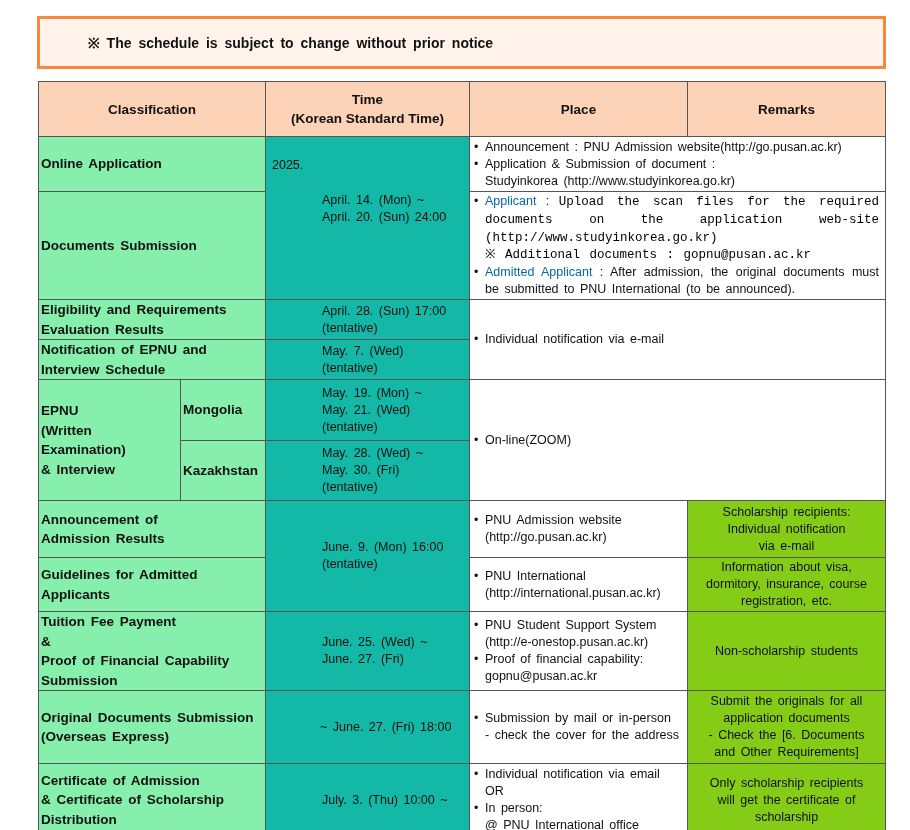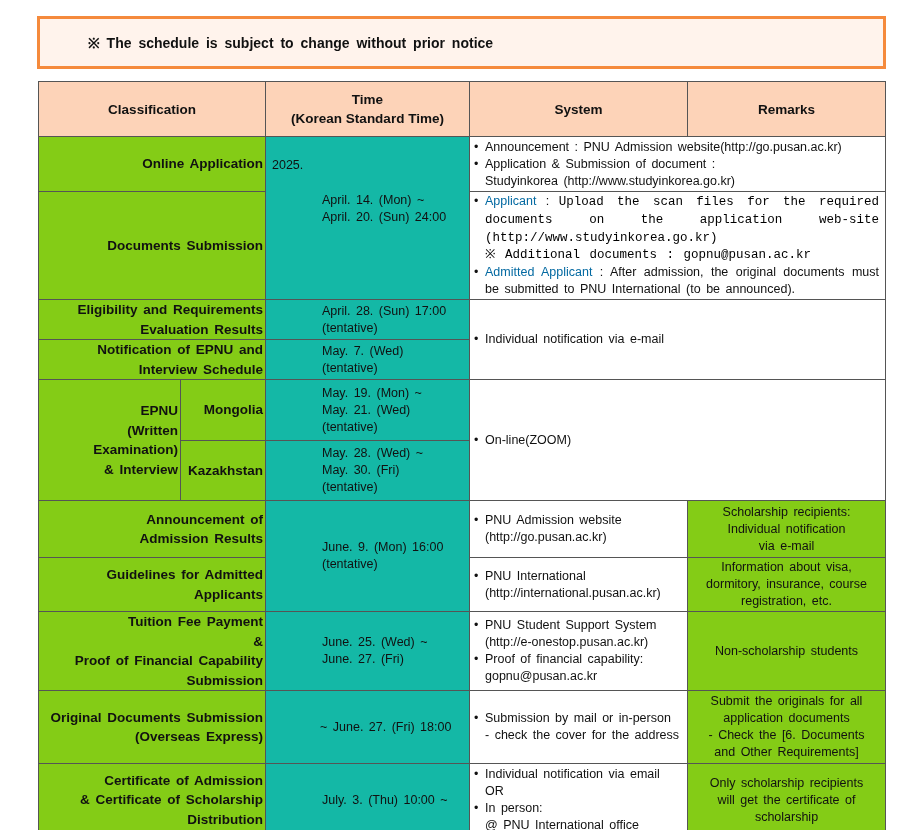--- a/index.html
+++ b/index.html
@@ -20,21 +20,21 @@
       font-size: 12.5px; line-height: 17px;
     }
     table.sched td, table.sched th {
       border: 1.3px solid #555; vertical-align: middle;
     }
     th.hd {
       background: #fdd3b8; font-weight: bold; font-size: 13.5px; text-align: center;
       height: 55px; line-height: 19px;
     }
     td.cls {
-      background: #84cc16; font-weight: bold; text-align: right; font-size: 13.5px;
+      background: #86efac; font-weight: bold; text-align: left; font-size: 13.5px;
       line-height: 19.5px; padding: 0 2px; word-spacing: 2px;
     }
     td.time { background: #14b8a6; padding: 0 6px; font-size: 12.5px; word-spacing: 2px; }
     td.time .inner { padding-left: 50px; }
     td.place { background: #fff; padding: 1px 6px 1px 4px; font-size: 12.5px; word-spacing: 2px; }
     td.rem { background: #84cc16; text-align: center; padding: 0 4px; font-size: 12.5px; word-spacing: 2px; line-height: 17px; }
 
     .bl { display: flex; }
     .bl .dot { width: 11px; flex: none; text-align: left; }
     .bl .txt { flex: 1; }
@@ -56,21 +56,21 @@
     <col style="width:218px">
     <col style="width:198px">
   </colgroup>
   <tbody>
       <tr>
     <th class="hd" colspan="2">Classification</th>
     <th class="hd">
       <div>Time</div>
       <div>(Korean Standard Time)</div>
     </th>
-    <th class="hd">System</th>
+    <th class="hd">Place</th>
     <th class="hd">Remarks</th>
   </tr>
 
   <tr style="height:55px">
     <td class="cls" colspan="2">Online Application</td>
     <td class="time" rowspan="2" style="vertical-align:top; padding-top:20px;">
       <div style="margin-bottom:18px;">2025.</div>
       <div class="inner">April. 14. (Mon) ~</div>
       <div class="inner">April. 20. (Sun) 24:00</div>
     </td>

